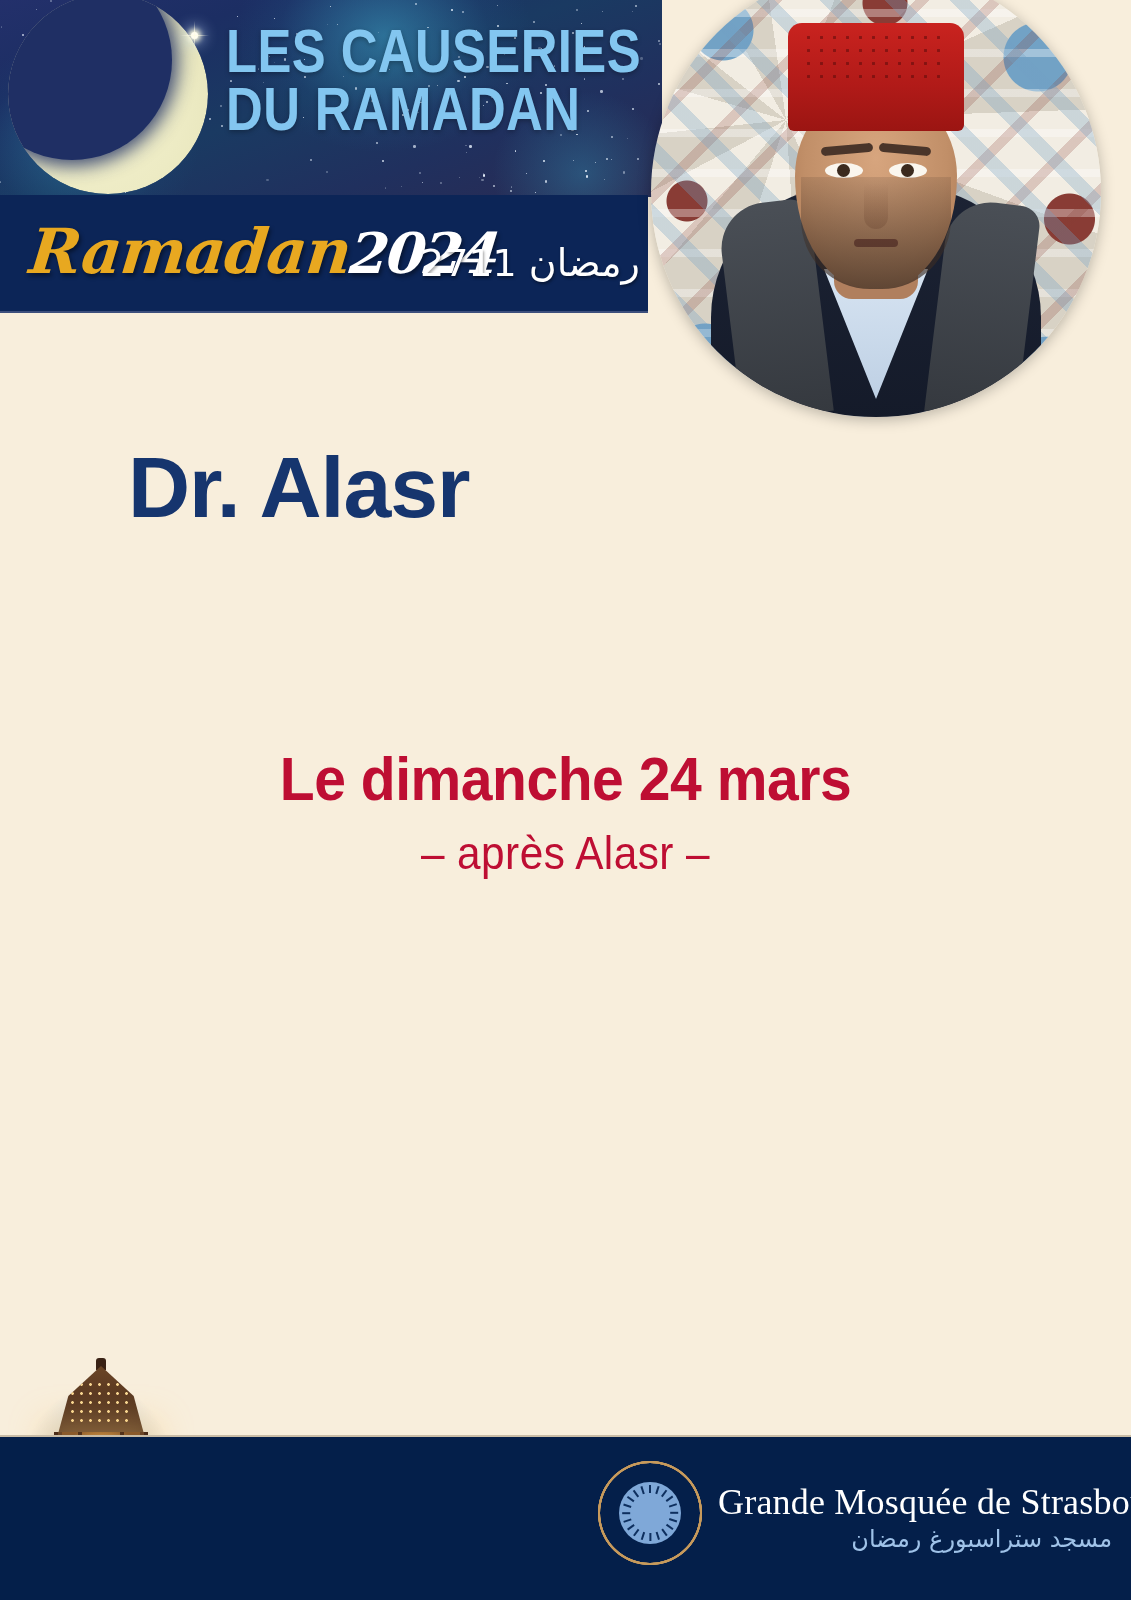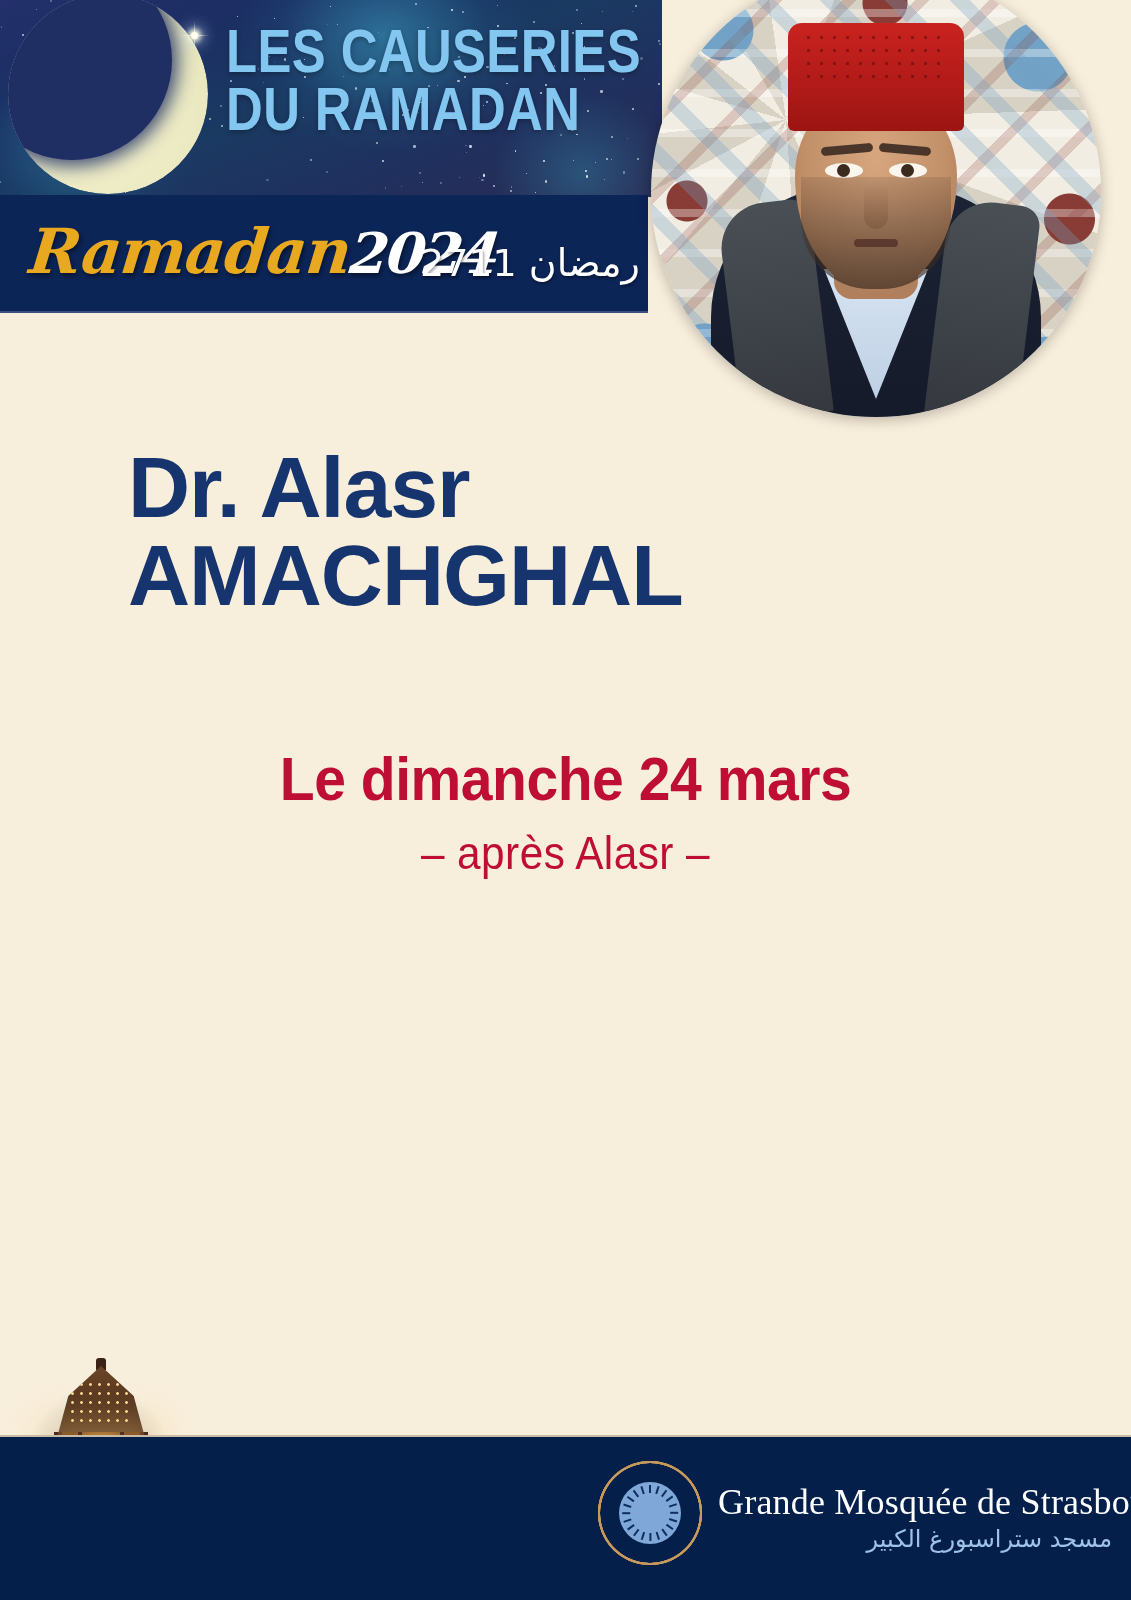--- a/index.html
+++ b/index.html
@@ -464,21 +464,20 @@
         <div class="nose"></div>
         <div class="mouth"></div>
       </div>
       <div class="beard"></div>
       <div class="fez"></div>
     </div>
   </div>
 
   <div class="speaker">
     <span>Dr. Alasr</span>
-    <span class="l2">AMACHGHAL</span>
   </div>
 
   <div class="date-block" id="dates-1">
     <div class="date-main">Le dimanche 24 mars</div>
     <div class="date-sub">– après Alasr –</div>
   </div>
 
 
   <div class="lantern-glow"></div>
   <div class="lantern">
@@ -516,16 +515,16 @@
           <div class="tick" style="transform: rotate(234deg);"></div>
           <div class="tick" style="transform: rotate(252deg);"></div>
           <div class="tick" style="transform: rotate(270deg);"></div>
           <div class="tick" style="transform: rotate(288deg);"></div>
           <div class="tick" style="transform: rotate(306deg);"></div>
           <div class="tick" style="transform: rotate(324deg);"></div>
           <div class="tick" style="transform: rotate(342deg);"></div>
         </div>
     </div>
     <div class="footer-name">Grande Mosquée de Strasbourg</div>
-    <div class="footer-ar">مسجد ستراسبورغ الكبير</div>
+    <div class="footer-ar">مسجد ستراسبورغ رمضان</div>
   </div>
 
 </div>
 
 </body></html>

